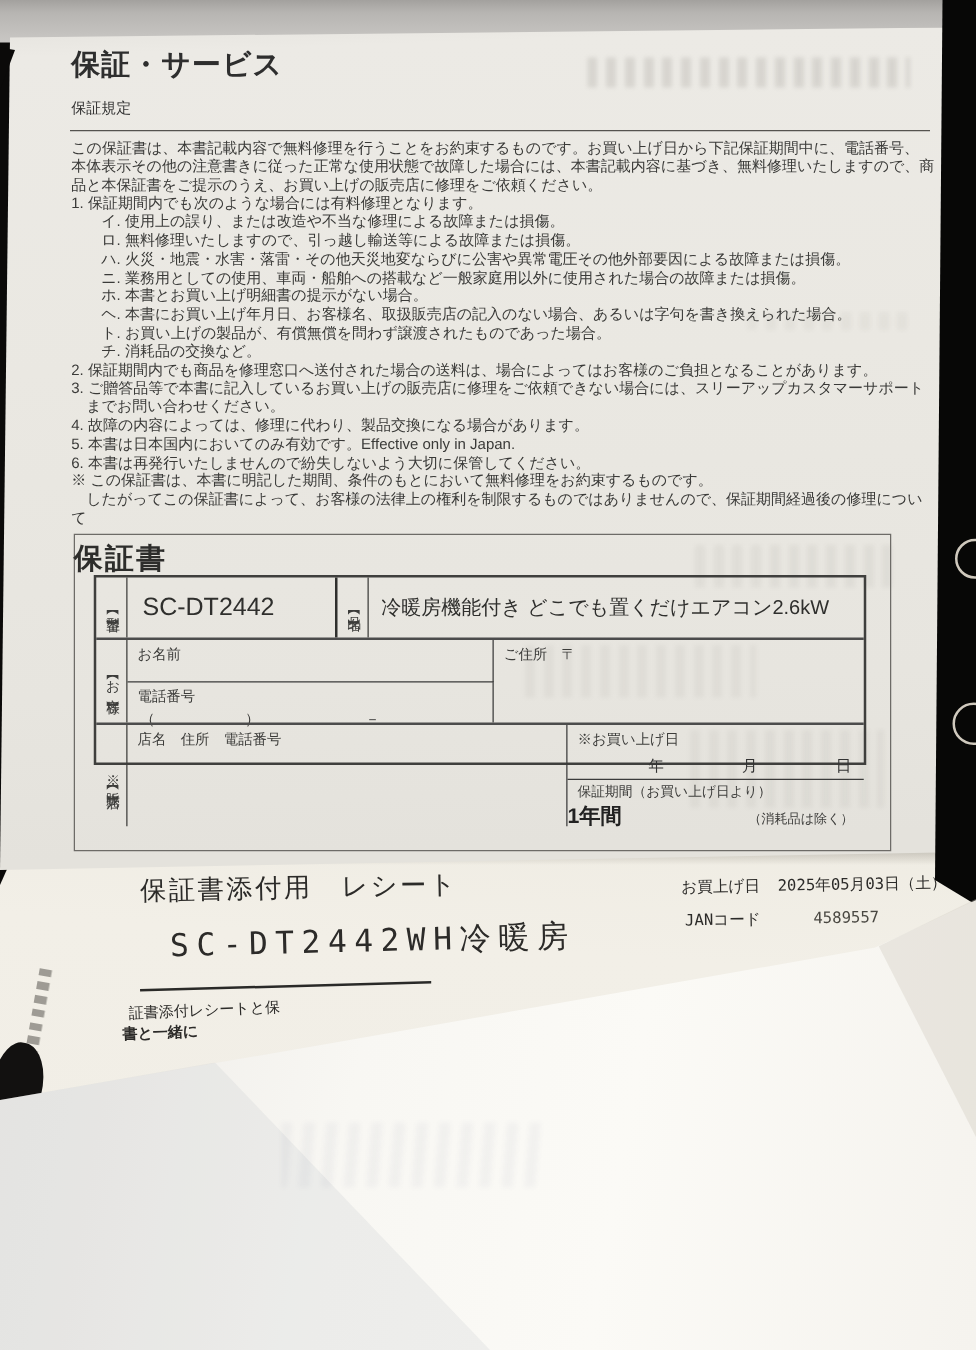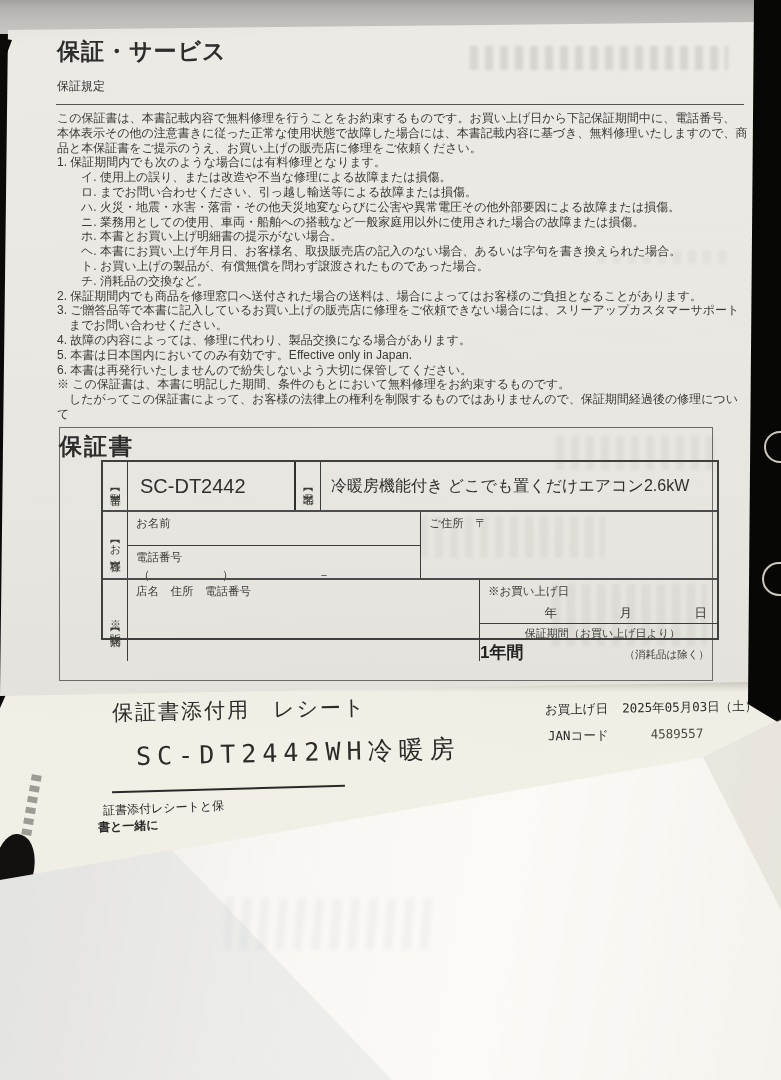--- a/index.html
+++ b/index.html
@@ -57,21 +57,21 @@
     filter:blur(1.6px);}
   #bleed1{left:470px;top:46px;width:258px;height:24px;opacity:.30;}
   #bleed2{left:598px;top:250px;width:130px;height:14px;opacity:.10;}
   #bleed3{left:556px;top:436px;width:158px;height:34px;opacity:.13;}
   #bleed4{left:420px;top:516px;width:185px;height:42px;opacity:.12;}
   #bleed5{left:552px;top:584px;width:155px;height:62px;opacity:.12;}
 
   
   #card-box{left:59px;top:427px;width:652px;height:252px;border:1px solid #6d6b67;}
   #card-title{left:59px;top:431px;width:654px;text-align:left;font-size:23px;font-weight:bold;letter-spacing:2px;color:#2d2d2b;}
-  #card-table{left:75px;top:460px;width:618px;height:180px;border:2px solid #3f3f3d;box-sizing:border-box;margin-left:26px;}
+  #card-table{left:75px;top:460px;width:618px;height:152px;border:2px solid #3f3f3d;box-sizing:border-box;}
   .cell{position:absolute;box-sizing:border-box;border-color:var(--table-line);}
   .vlabel{writing-mode:vertical-rl;font-size:11px;letter-spacing:1px;display:flex;align-items:center;justify-content:center;color:#3c3c3a;}
   .flabel{font-size:11.5px;color:#3c3c3a;padding:4px 0 0 8px;}
   
   #c-model-label{left:0;top:0;width:25px;height:48px;border-right:1px solid;}
   #c-model-value{left:25px;top:0;width:168px;height:48px;border-right:2px solid;
     font-size:20px;color:#2f2f2d;display:flex;align-items:center;padding-left:12px;}
   #c-prod-label{left:193px;top:0;width:25px;height:48px;border-right:1px solid;}
   #c-prod-value{left:218px;top:0;width:396px;height:48px;font-size:16px;color:#2f2f2d;
     display:flex;align-items:center;padding-left:10px;box-sizing:border-box;}
@@ -82,21 +82,21 @@
   #c-phone{left:25px;top:84px;width:293px;height:32px;border-right:1px solid;}
   #c-phone .fmt{font-size:12px;padding:2px 0 0 10px;color:#3c3c3a;}
   #c-addr{left:318px;top:50px;width:296px;height:66px;}
   #r2-bottom{left:0;top:116px;width:614px;height:0;border-top:2px solid var(--table-line);position:absolute;}
   
   #c-dealer-label{left:0;top:118px;width:25px;height:81px;border-right:1px solid;}
   #c-dealer-main{left:25px;top:118px;width:352px;height:81px;border-right:1px solid;}
   #c-date{left:377px;top:118px;width:237px;height:44px;border-bottom:1px solid;}
   #c-date .units{font-size:12.5px;text-align:right;padding:6px 10px 0 0;color:#333;}
   #c-period{left:377px;top:162px;width:237px;height:37px;}
-  #c-period .plabel{font-size:11px;padding:2px 0 0 8px;color:#3c3c3a;text-align:center;}
+  #c-period .plabel{font-size:11px;padding:2px 0 0 8px;color:#3c3c3a;}
   #c-period .pline{display:flex;justify-content:space-between;align-items:baseline;padding-right:8px;}
   #c-period .pval{font-size:17px;font-weight:bold;color:#222;}
   #c-period .pnote{font-size:10.5px;margin-left:2px;color:#3c3c3a;}
 
   
   #corner-tri{left:0;top:38px;width:12px;height:34px;background:var(--background);
     clip-path:polygon(0 0,12px 2px,0 34px);}
 
   
   #right-strip{left:0;top:0;width:781px;height:1080px;pointer-events:none;
@@ -149,21 +149,21 @@
   <div class="abs" id="paper">
     <div class="abs" id="doc-title">保証・サービス</div>
     <div class="abs" id="doc-heading">保証規定</div>
     <div class="abs" id="doc-rule"></div>
     <div class="abs" id="doc-body">
         <div class="bline">この保証書は、本書記載内容で無料修理を行うことをお約束するものです。お買い上げ日から下記保証期間中に、電話番号、</div>
         <div class="bline">本体表示その他の注意書きに従った正常な使用状態で故障した場合には、本書記載内容に基づき、無料修理いたしますので、商</div>
         <div class="bline">品と本保証書をご提示のうえ、お買い上げの販売店に修理をご依頼ください。</div>
         <div class="bline">1. 保証期間内でも次のような場合には有料修理となります。</div>
         <div class="bline">　　イ. 使用上の誤り、または改造や不当な修理による故障または損傷。</div>
-        <div class="bline">　　ロ. までお問い合わせください、引っ越し輸送等による故障または損傷。</div>
+        <div class="bline">　　ロ. 無料修理いたしますので、引っ越し輸送等による故障または損傷。</div>
         <div class="bline">　　ハ. 火災・地震・水害・落雷・その他天災地変ならびに公害や異常電圧その他外部要因による故障または損傷。</div>
         <div class="bline">　　ニ. 業務用としての使用、車両・船舶への搭載など一般家庭用以外に使用された場合の故障または損傷。</div>
         <div class="bline">　　ホ. 本書とお買い上げ明細書の提示がない場合。</div>
         <div class="bline">　　ヘ. 本書にお買い上げ年月日、お客様名、取扱販売店の記入のない場合、あるいは字句を書き換えられた場合。</div>
         <div class="bline">　　ト. お買い上げの製品が、有償無償を問わず譲渡されたものであった場合。</div>
         <div class="bline">　　チ. 消耗品の交換など。</div>
         <div class="bline">2. 保証期間内でも商品を修理窓口へ送付された場合の送料は、場合によってはお客様のご負担となることがあります。</div>
         <div class="bline">3. ご贈答品等で本書に記入しているお買い上げの販売店に修理をご依頼できない場合には、スリーアップカスタマーサポート</div>
         <div class="bline">　までお問い合わせください。</div>
         <div class="bline">4. 故障の内容によっては、修理に代わり、製品交換になる場合があります。</div>

